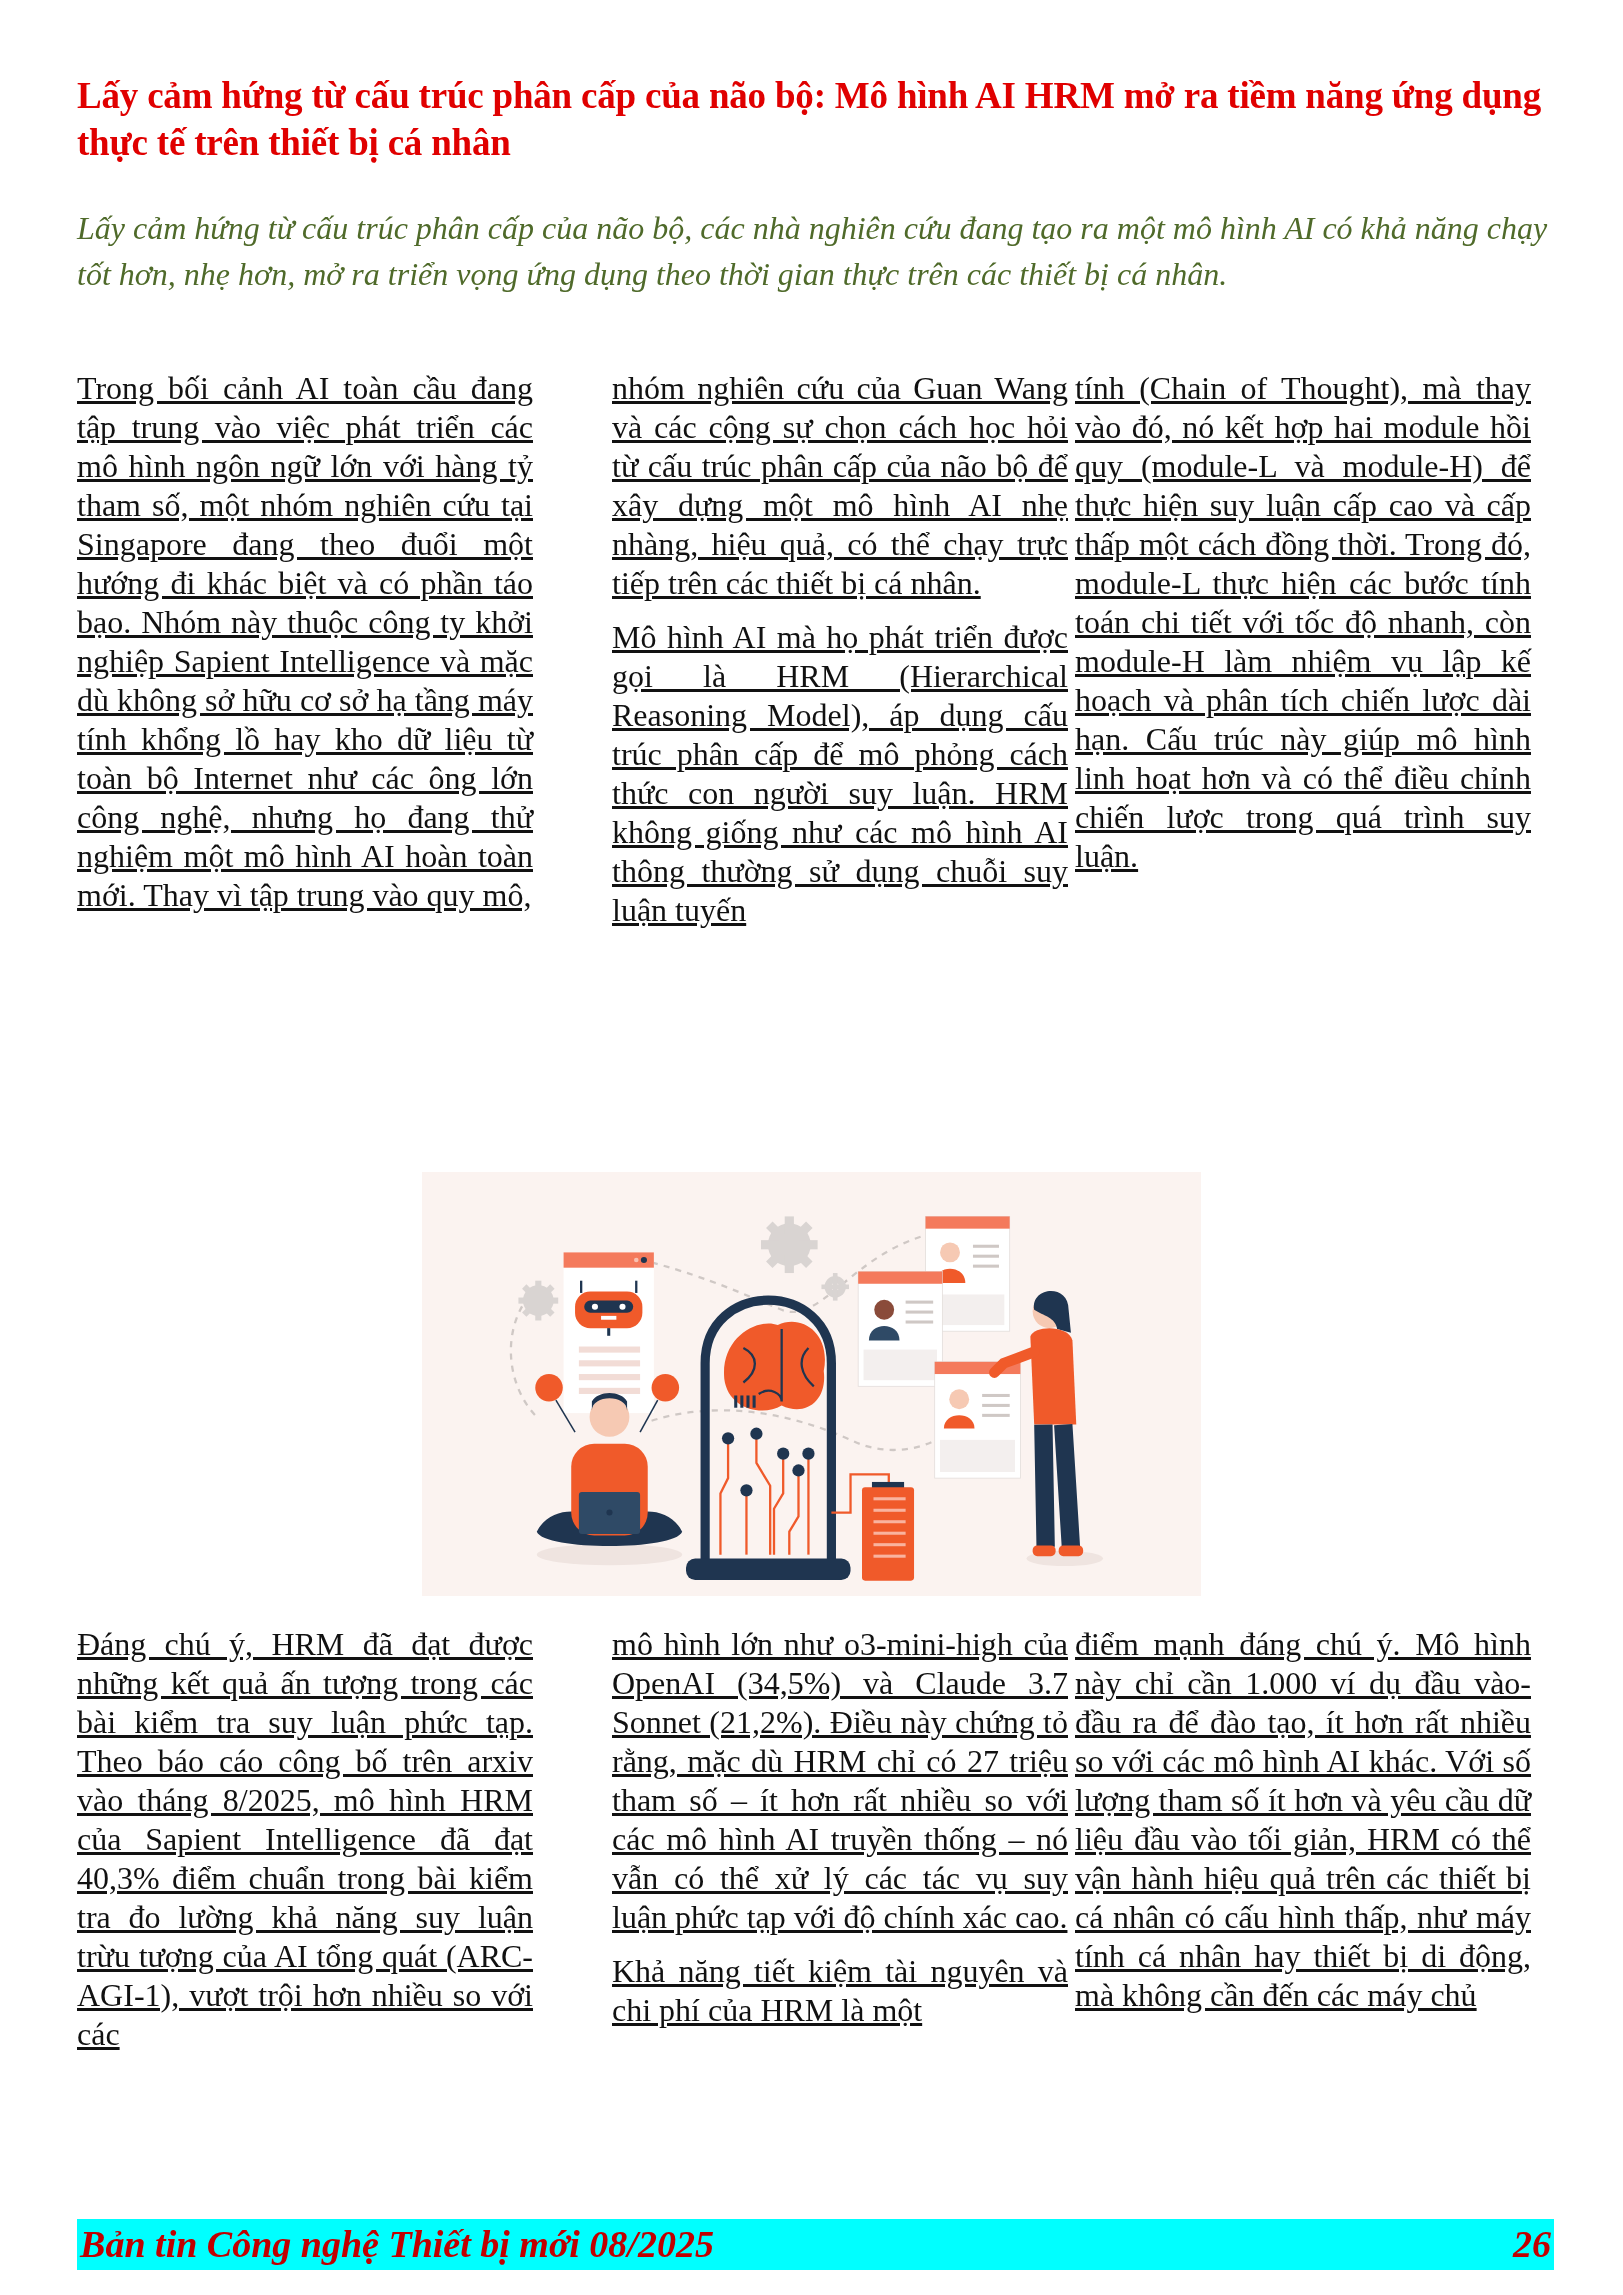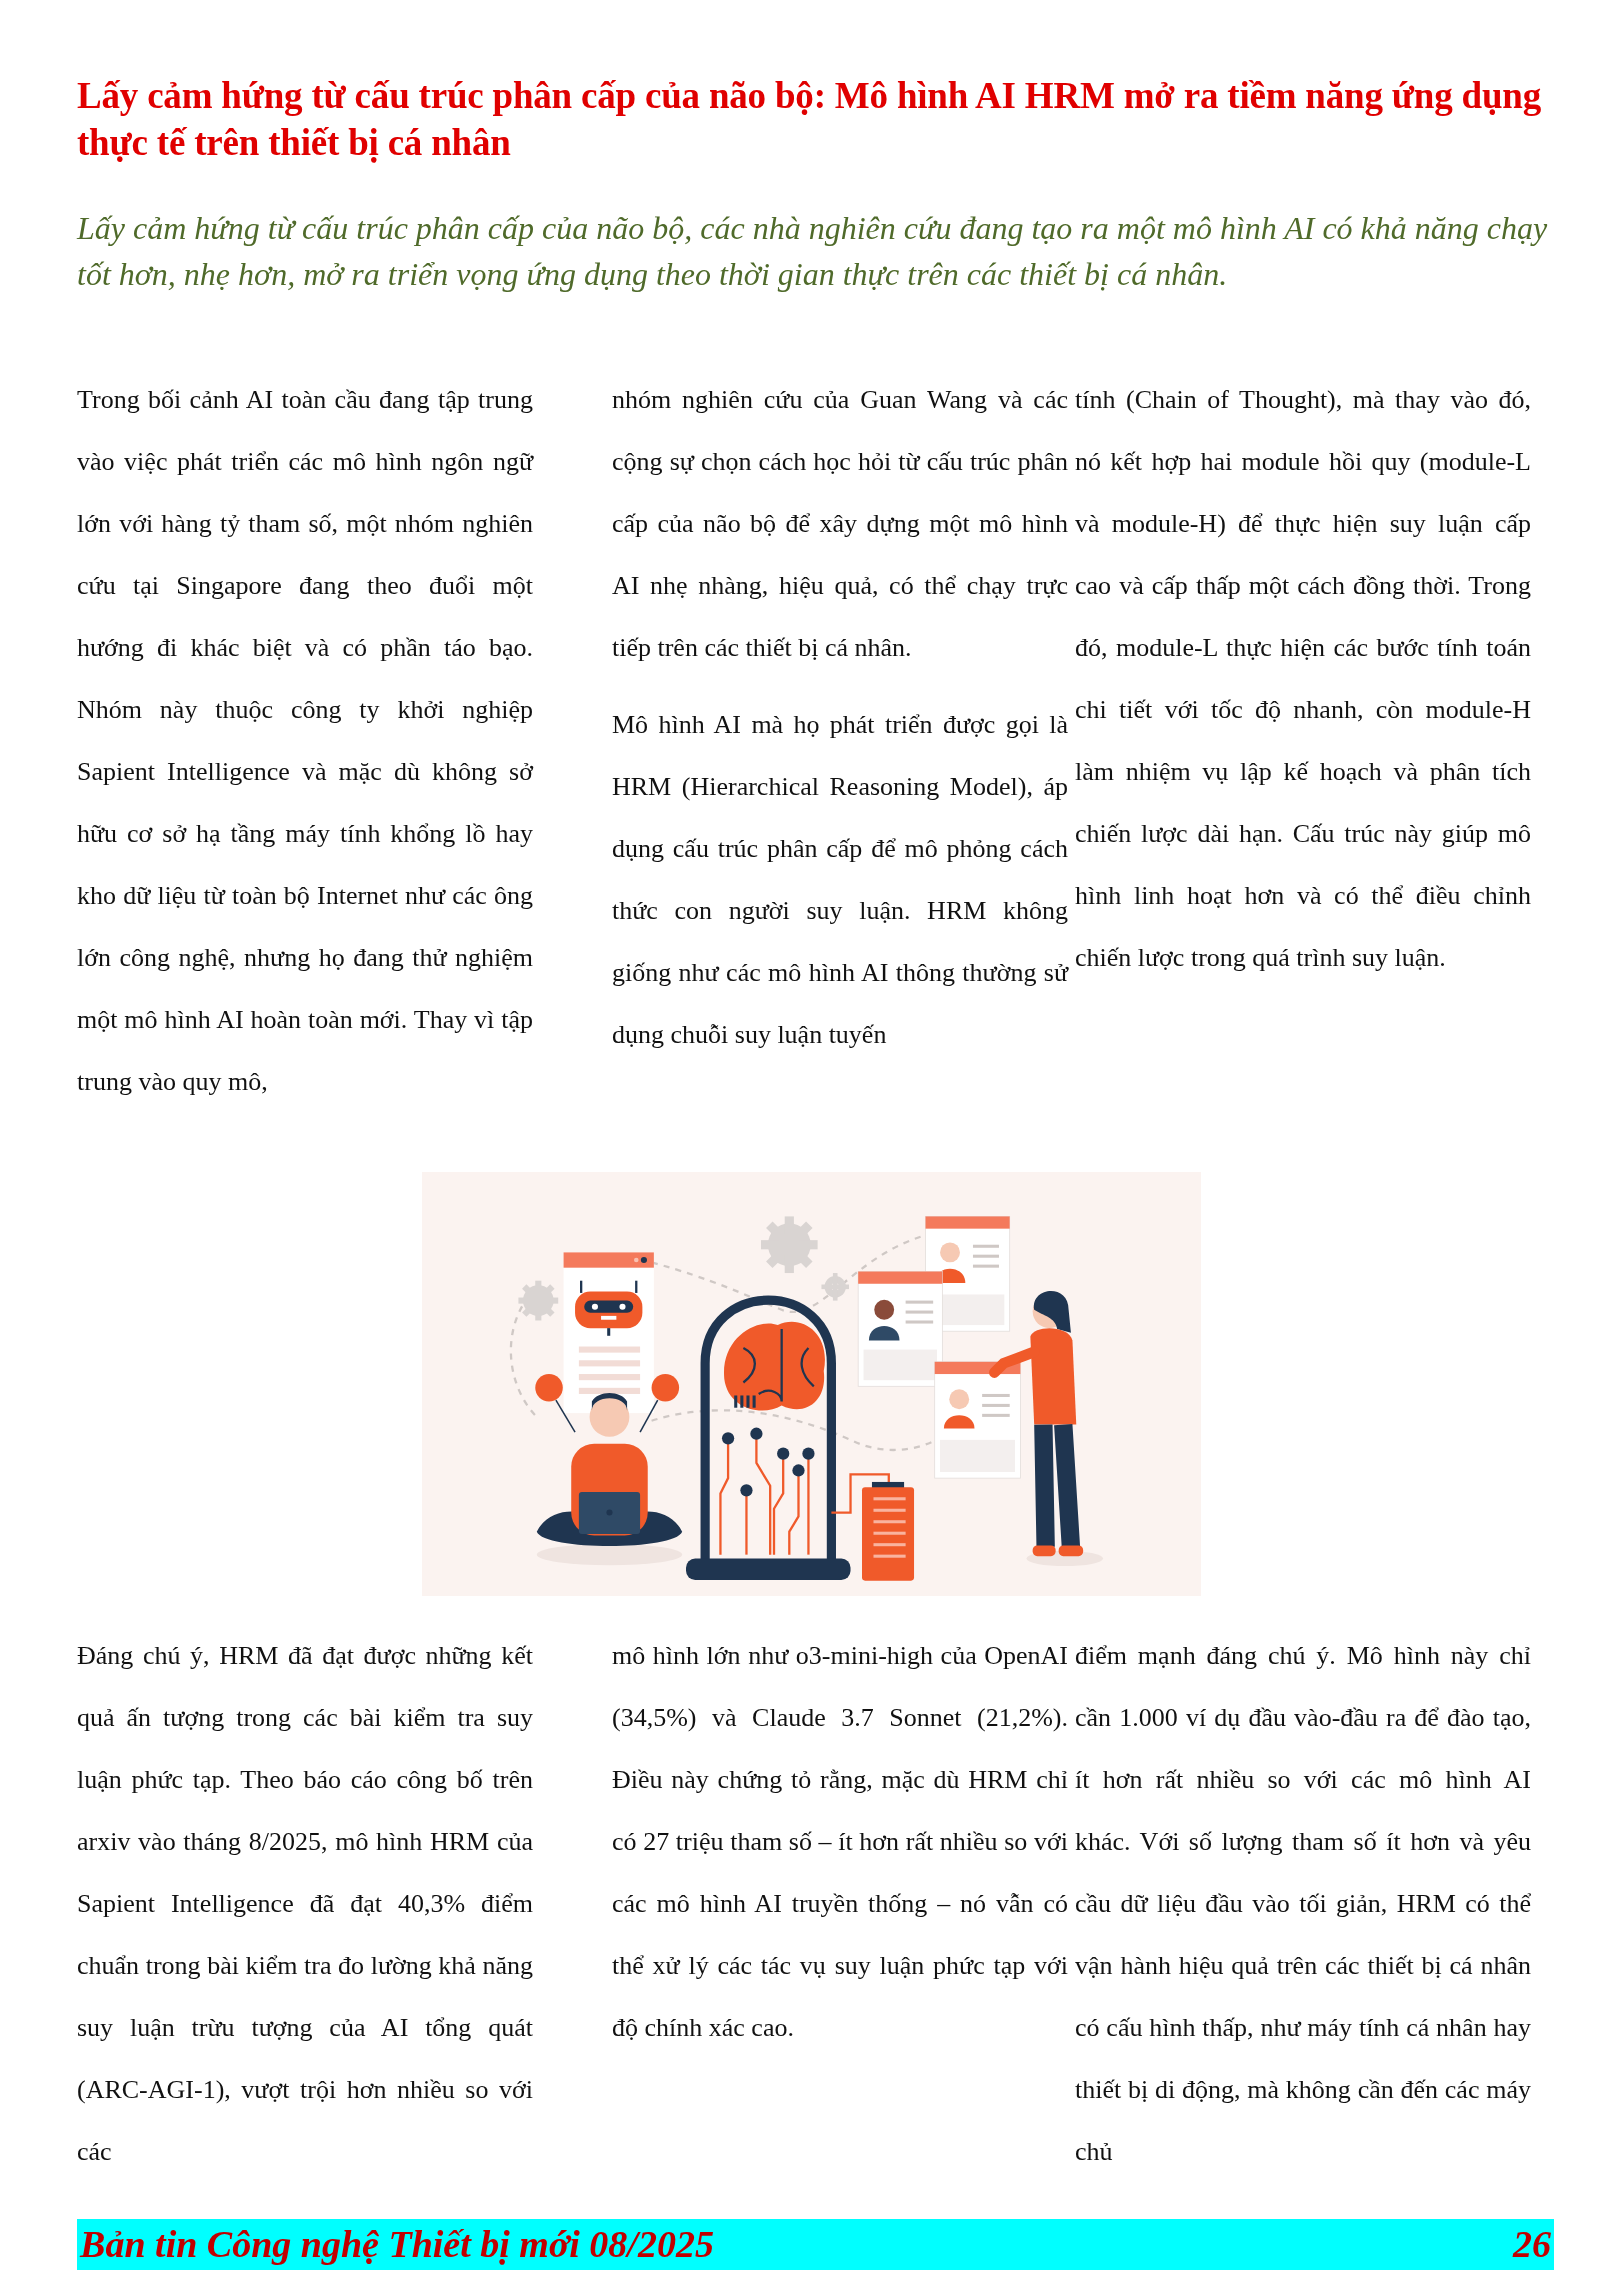--- a/index.html
+++ b/index.html
@@ -1,19 +1,19 @@
 <!DOCTYPE html>
 <html style="font-size:12.2px"><head>
 <meta charset="utf-8">
 <style>
   html, body { margin: 0; padding: 0; background: #ffffff; }
   body { width: 1624px; height: 2295px; position: relative; overflow: hidden; font-family: "Liberation Serif", serif; color: #111; }
   .title { position: absolute; left: 77px; top: 72px; width: 1477px; margin: 0; font-family: "Liberation Serif", serif; font-weight: bold; font-size: 37px; line-height: 47px; color: #e00000; letter-spacing: -0.2px; }
   .sapo { position: absolute; left: 77px; top: 205px; width: 1477px; margin: 0; font-family: "Liberation Serif", serif; font-style: italic; font-size: 32px; line-height: 46px; color: #4f6a2a; }
-  .col { position: absolute; width: 456px; font-size: 26px; line-height: 62px; text-align: justify; }
+  .col { position: absolute; width: 456px; font-size: 32px; line-height: 39px; text-align: justify; text-decoration: underline; }
   .col p { margin: 0; }
   .col p + p { margin-top: 15.3px; }
   .c1 { left: 77px; }
   .c2 { left: 612px; }
   .c3 { left: 1075px; }
   .top { top: 369px; }
   .bottom { top: 1625px; }
   .figure { position: absolute; left: 422px; top: 1172px; width: 779px; height: 424px; background: #fbf3f0; overflow: hidden; }
   .figure svg { width: 100%; height: 100%; display: block; }
   .footer { position: absolute; left: 77px; top: 2219px; width: 1477px; height: 51px; background: #00ffff; }
@@ -186,20 +186,21 @@
       <rect x="832" y="488" width="32" height="14" rx="6" fill="#f05a2a"></rect>
     </g>
   </svg>
 </div>
 
 <div class="col c1 bottom">
   <p>Đáng chú ý, HRM đã đạt được những kết quả ấn tượng trong các bài kiểm tra suy luận phức tạp. Theo báo cáo công bố trên arxiv vào tháng 8/2025, mô hình HRM của Sapient Intelligence đã đạt 40,3% điểm chuẩn trong bài kiểm tra đo lường khả năng suy luận trừu tượng của AI tổng quát (ARC-AGI-1), vượt trội hơn nhiều so với các</p>
 </div>
 <div class="col c2 bottom">
   <p>mô hình lớn như o3-mini-high của OpenAI (34,5%) và Claude 3.7 Sonnet (21,2%). Điều này chứng tỏ rằng, mặc dù HRM chỉ có 27 triệu tham số – ít hơn rất nhiều so với các mô hình AI truyền thống – nó vẫn có thể xử lý các tác vụ suy luận phức tạp với độ chính xác cao.</p>
+  <p>Khả năng tiết kiệm tài nguyên và chi phí của HRM là một</p>
 </div>
 <div class="col c3 bottom">
   <p>điểm mạnh đáng chú ý. Mô hình này chỉ cần 1.000 ví dụ đầu vào-đầu ra để đào tạo, ít hơn rất nhiều so với các mô hình AI khác. Với số lượng tham số ít hơn và yêu cầu dữ liệu đầu vào tối giản, HRM có thể vận hành hiệu quả trên các thiết bị cá nhân có cấu hình thấp, như máy tính cá nhân hay thiết bị di động, mà không cần đến các máy chủ</p>
 </div>
 
 <div class="footer">
   <span class="footer-title">Bản tin Công nghệ Thiết bị mới 08/2025</span>
   <span class="footer-page">26</span>
 </div>
 

